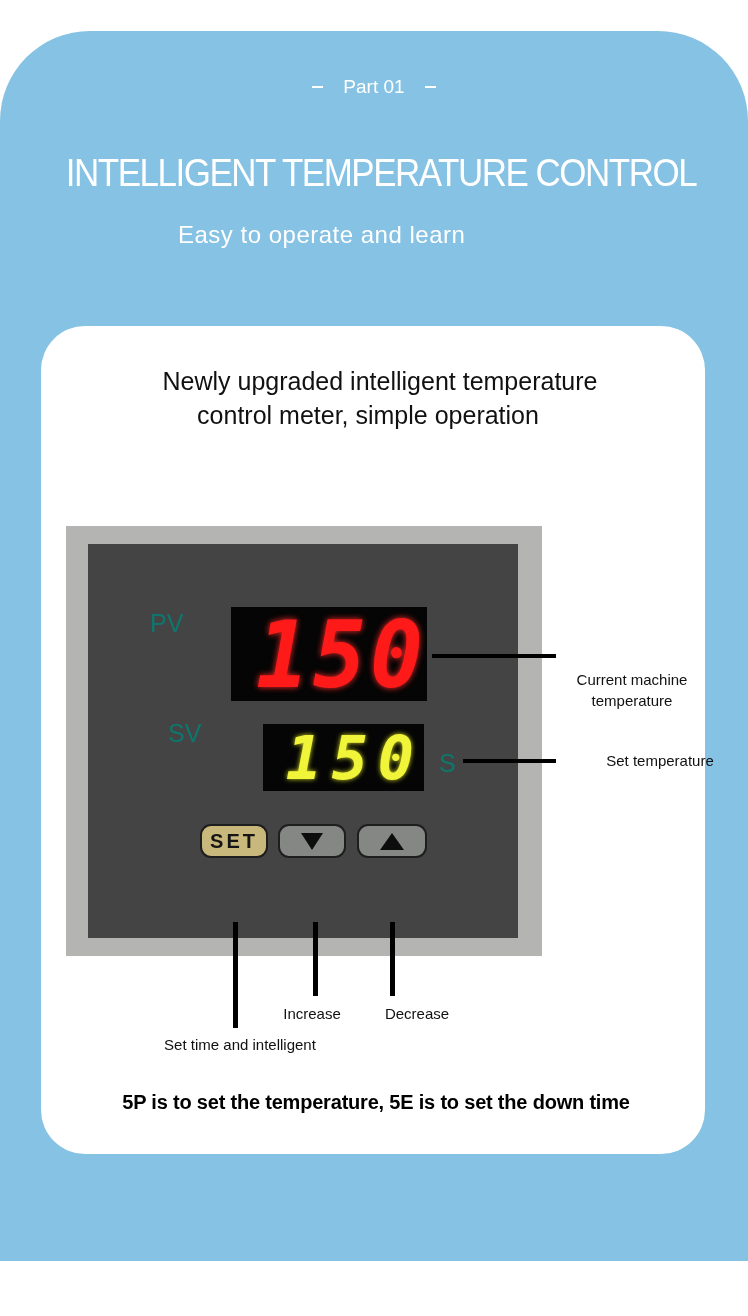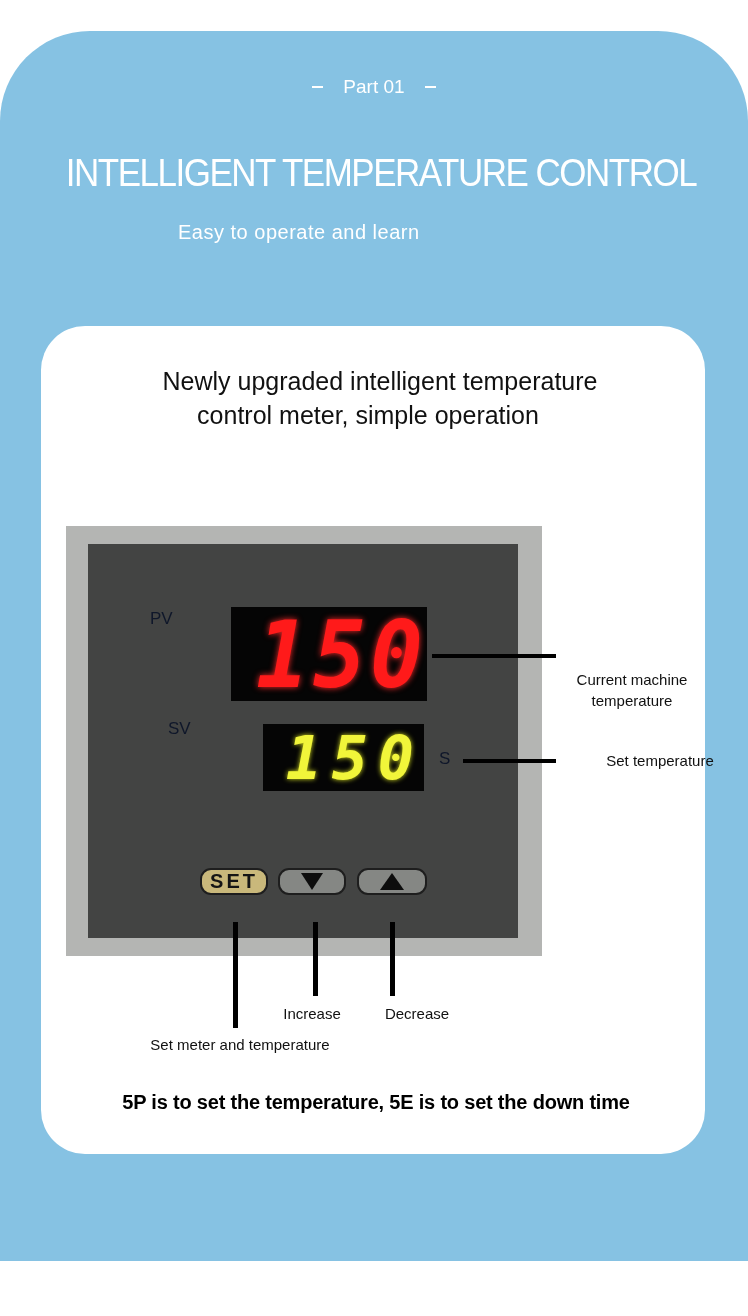--- a/index.html
+++ b/index.html
@@ -19,58 +19,58 @@
   }
   .part-dash { display: inline-block; width: 11px; height: 2px; background: #ffffff; }
 
   .main-title {
     position: absolute; top: 152px; left: 0; width: 762px; text-align: center;
     color: #ffffff; font-size: 38px; letter-spacing: -1.6px;
     transform: scaleX(0.92); transform-origin: center;
   }
   .subtitle {
     position: absolute; top: 221px; left: 178px;
-    color: #ffffff; font-size: 20px; letter-spacing: 0.5px;
+    color: #ffffff; font-size: 24px; letter-spacing: 0.5px;
   }
 
   .card {
     position: absolute; left: 41px; top: 326px; width: 664px; height: 828px;
     background: #ffffff; border-radius: 44px;
   }
   .card-heading {
     position: absolute; top: 364px; left: 0; width: 760px; text-align: center;
     font-size: 25px; line-height: 34px; color: #111111;
   }
 
   .meter-outer {
     position: absolute; left: 66px; top: 526px; width: 476px; height: 430px;
     background: #b4b5b3;
   }
   .meter-face {
     position: absolute; left: 88px; top: 544px; width: 430px; height: 394px;
     background: #434443;
   }
   .label-pv, .label-sv, .label-s {
-    position: absolute; color: #0f172a; font-size: 17px;
+    position: absolute; color: #0f766e; font-size: 25px;
   }
   .label-pv { left: 150px; top: 609px; }
   .label-sv { left: 168px; top: 719px; }
   .label-s  { left: 439px; top: 749px; }
 
   .disp { position: absolute; background: #050505; display: flex; align-items: center; justify-content: flex-end; }
   .disp-pv { left: 231px; top: 607px; width: 196px; height: 94px; }
   .disp-sv { left: 263px; top: 724px; width: 161px; height: 67px; }
   .seg {
     font-family: "DejaVu Sans Mono", monospace; font-style: italic; font-weight: bold;
   }
   .disp-pv .seg { color: #ff1a1a; font-size: 88px; letter-spacing: 4px; text-shadow: 0 0 6px #ff2a2a; transform: scaleY(1.05); }
   .disp-sv .seg { color: #f1f53a; font-size: 60px; letter-spacing: 10px; text-shadow: 0 0 5px #d8e020; }
 
   .btn {
-    position: absolute; top: 868px; height: 27px; border-radius: 11px;
+    position: absolute; top: 824px; height: 34px; border-radius: 11px;
     border: 2px solid #1e1e1e; display: flex; align-items: center; justify-content: center;
   }
   .btn-set { left: 200px; width: 68px; background: #c9b87b; font-weight: bold; font-size: 20px; letter-spacing: 3px; color: #151515; }
   .btn-down { left: 278px; width: 68px; background: #858784; }
   .btn-up { left: 357px; width: 70px; background: #858784; }
   .tri-down { width: 0; height: 0; border-left: 11px solid transparent; border-right: 11px solid transparent; border-top: 17px solid #0d0d0d; }
   .tri-up { width: 0; height: 0; border-left: 12px solid transparent; border-right: 12px solid transparent; border-bottom: 17px solid #0d0d0d; }
 
   .line { position: absolute; background: #000000; }
 
@@ -129,15 +129,15 @@
 <div class="line" style="left:313px; top:922px; width:5px; height:74px;"></div>
 <div class="line" style="left:390px; top:922px; width:5px; height:74px;"></div>
 
 <div class="callout" style="left:566px; top:641px; width:132px;margin-top:28px;">
   <div>Current machine</div>
   <div>temperature</div>
 </div>
 <div class="callout" style="left:596px; top:750px; width:128px;">Set temperature</div>
 <div class="callout" style="left:274px; top:1003px; width:76px;">Increase</div>
 <div class="callout" style="left:375px; top:1003px; width:84px;">Decrease</div>
-<div class="callout" style="left:138px; top:1034px; width:204px;">Set meter and temperature</div>
+<div class="callout" style="left:138px; top:1034px; width:204px;">Set time and intelligent</div>
 
 <div class="footer-note">5P is to set the temperature, 5E is to set the down time</div>
 
 </body></html>

